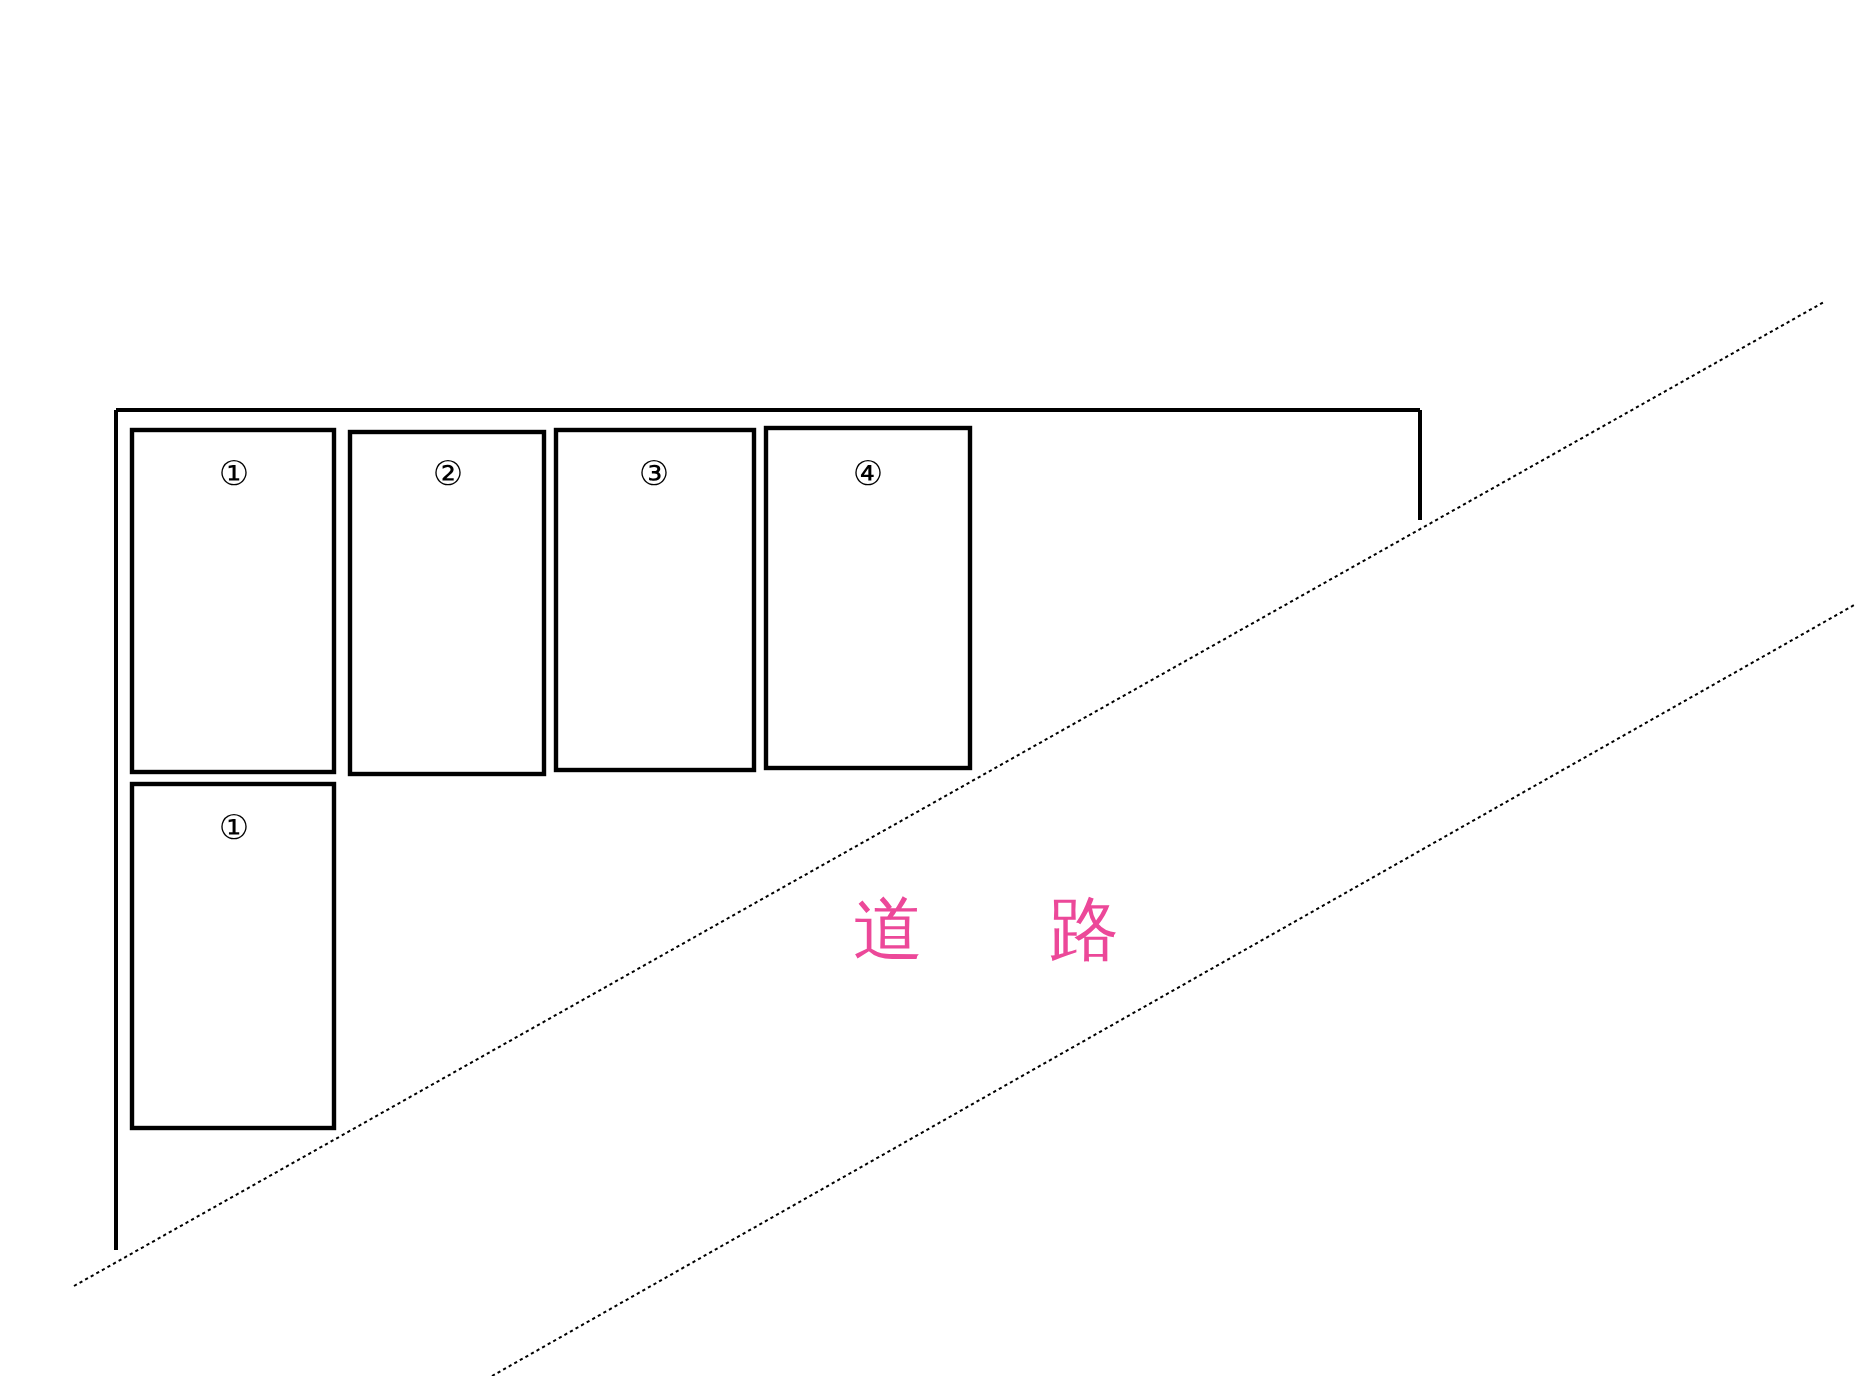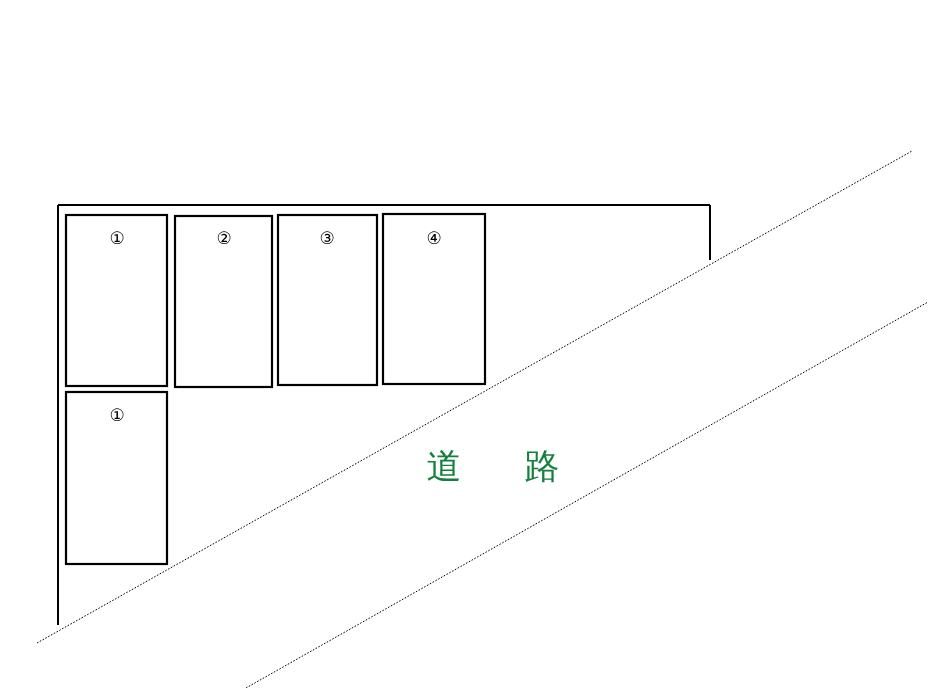--- a/index.html
+++ b/index.html
@@ -34,21 +34,21 @@
     text-align: center;
     white-space: nowrap;
     transform: translate(-50%, -50%);
   }
   .road-label {
     position: absolute;
     font-family: "DejaVu Sans", sans-serif;
     font-size: 35px;
     line-height: 1;
     letter-spacing: 14px;
-    color: #15803d;
+    color: #ec4899;
     white-space: nowrap;
     transform: translate(-50%, -50%);
   }
 </style>
 </head>
 <body>
 
 <div id="plan">
 
   <svg id="plan-svg" viewBox="0 0 929 688" xmlns="http://www.w3.org/2000/svg">

